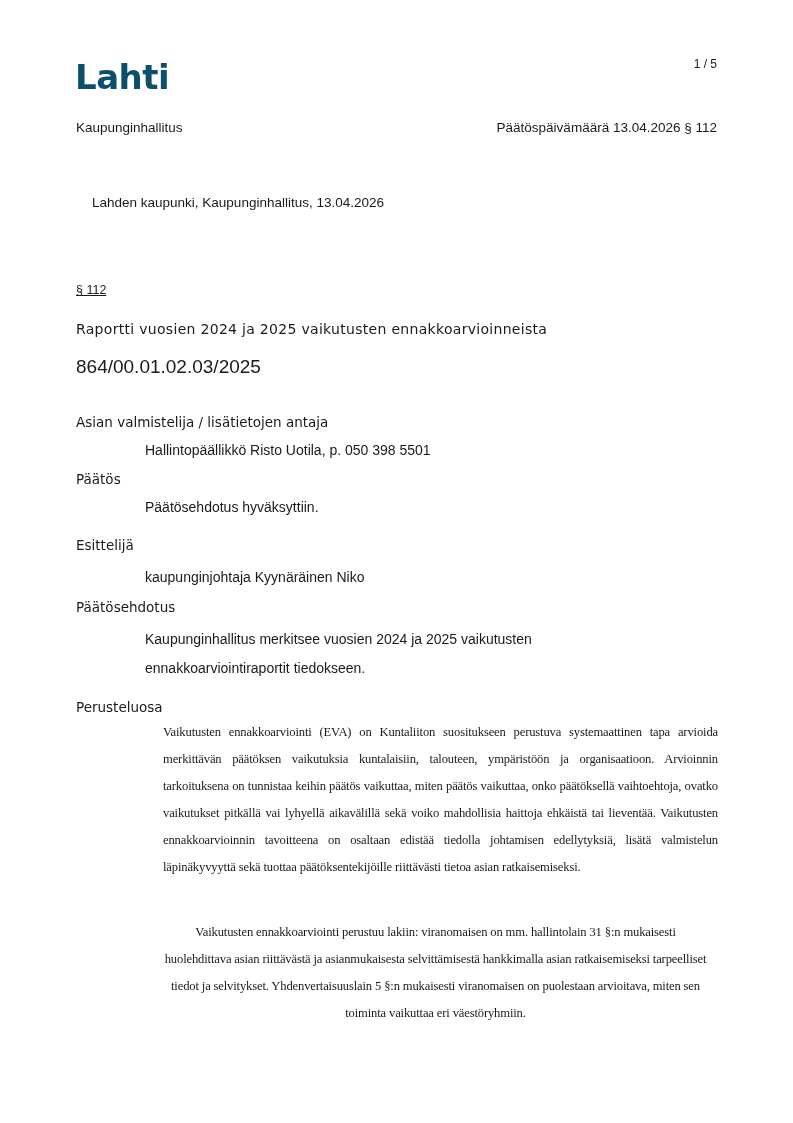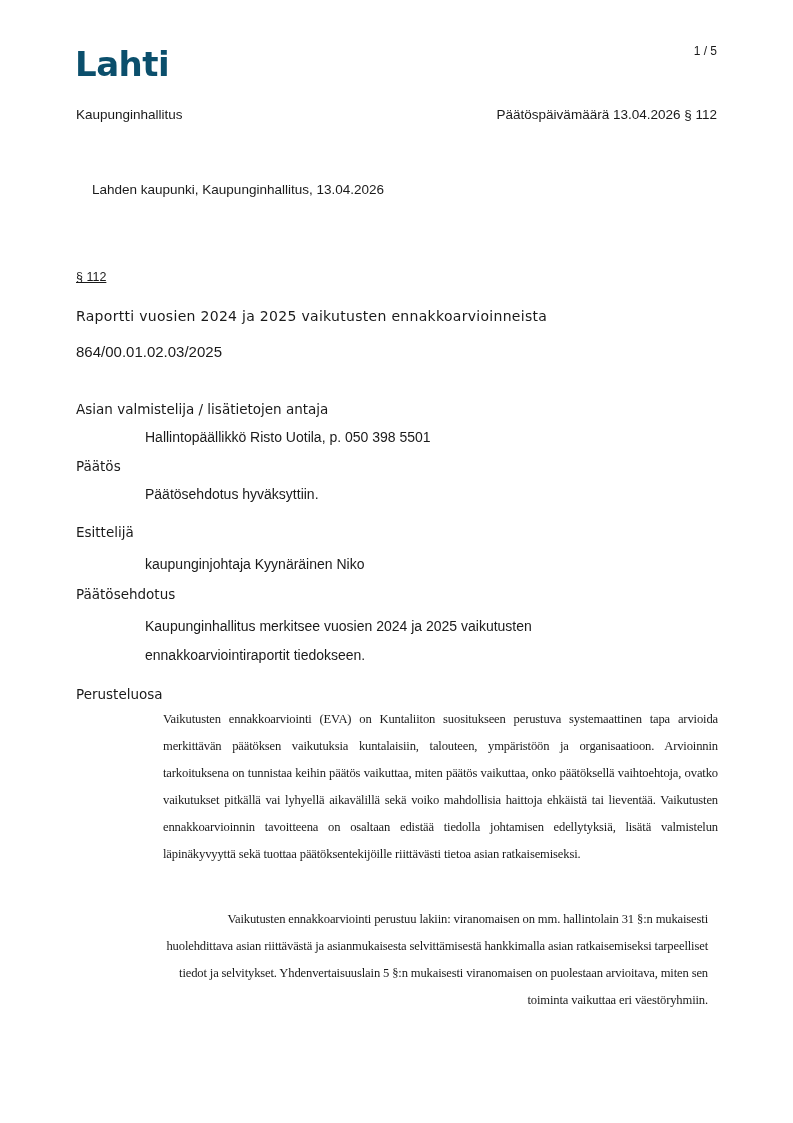--- a/index.html
+++ b/index.html
@@ -1,42 +1,42 @@
 <!DOCTYPE html>
 <html><head>
   <meta charset="utf-8">
   <style>
     html, body { margin: 0; padding: 0; background: #ffffff; }
     body {
       width: 793px; height: 1123px; position: relative; overflow: hidden;
       font-family: "Liberation Sans", sans-serif; color: #1a1a1a;
     }
-    .abs { position: absolute; }
+    .abs { position: absolute; margin-top: 13px; }
     .logo {
       left: 75px; top: 44px;
       font-family: "DejaVu Sans", sans-serif; font-weight: bold;
       font-size: 34px; letter-spacing: -0.5px; color: #0b4f6c; line-height: 40px;
     }
     .page-num { right: 76px; top: 44px; font-size: 12px; }
     .hdr { top: 107px; font-size: 13.5px; }
     .hdr-left { left: 76px; text-align: right; }
     .hdr-right { right: 76px; }
     .meta { left: 92px; top: 182px; font-size: 13.5px; }
     .para-no { left: 76px; top: 270px; font-size: 12.5px; text-decoration: underline; }
     .title { left: 76px; top: 308px; font-size: 14.5px; letter-spacing: 0.3px; font-family: "DejaVu Sans", sans-serif; font-size: 14px; }
-    .diary { left: 76px; top: 343px; font-size: 15px; }
+    .diary { left: 76px; top: 343px; font-size: 19px; }
     .sec-label { left: 76px; font-family: "DejaVu Sans", sans-serif; font-size: 13.5px; }
     .sec-text { left: 145px; font-size: 14px; }
     .body-text {
       left: 163px; width: 555px; font-size: 12.6px; line-height: 27px;
       text-align: justify; font-family: Liberation Serif, serif;
       letter-spacing: -0.15px;
     }
     .body-text p { margin: 0; }
-    .left-text { text-align: right; }
+    .left-text { text-align: center; }
   </style>
 </head>
 <body>
 
 <div class="abs logo">Lahti</div>
 <div class="abs page-num">1 / 5</div>
 
 <div class="abs hdr hdr-left">Kaupunginhallitus</div>
 <div class="abs hdr hdr-right">Päätöspäivämäärä 13.04.2026 § 112</div>
 

